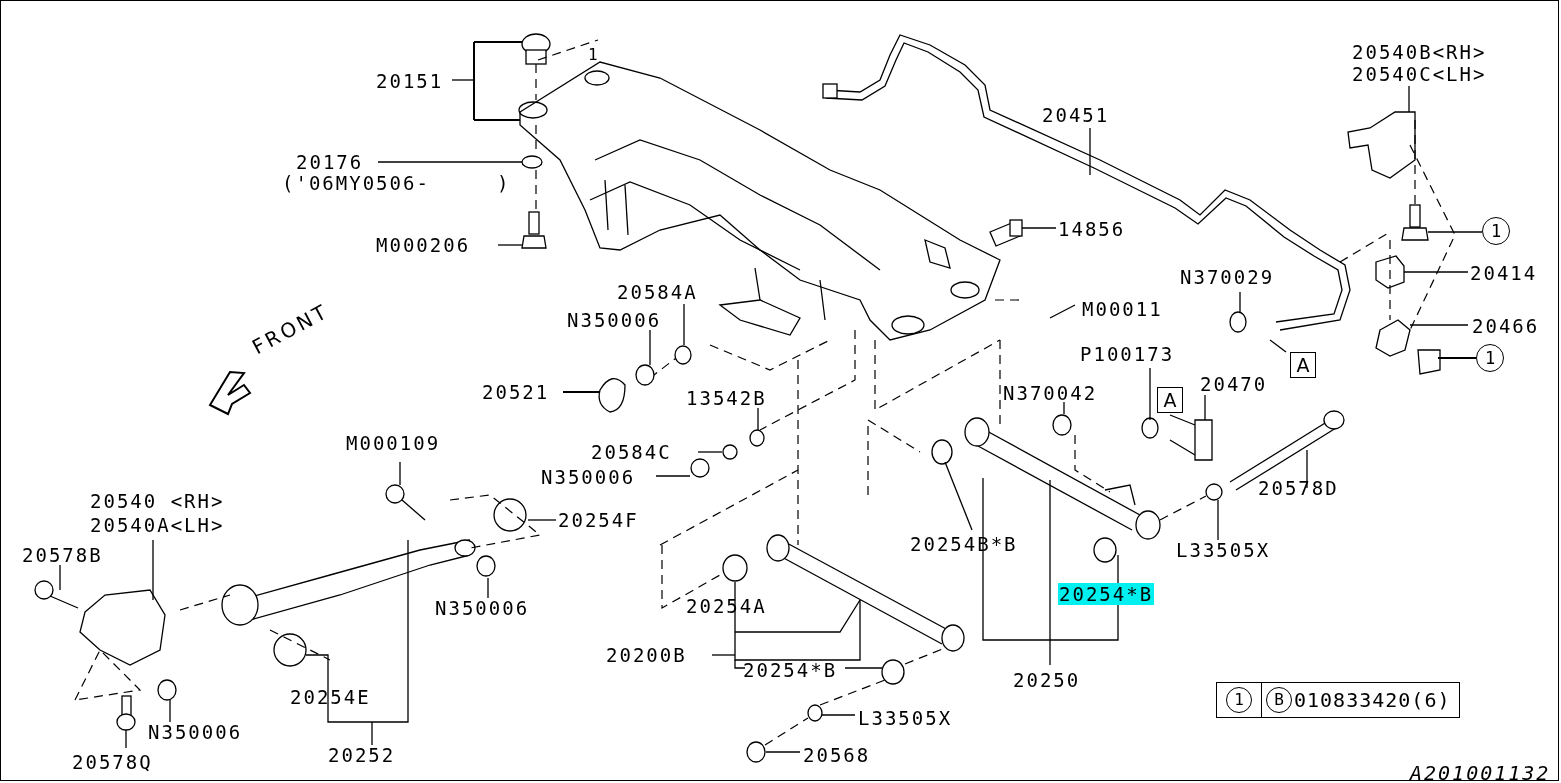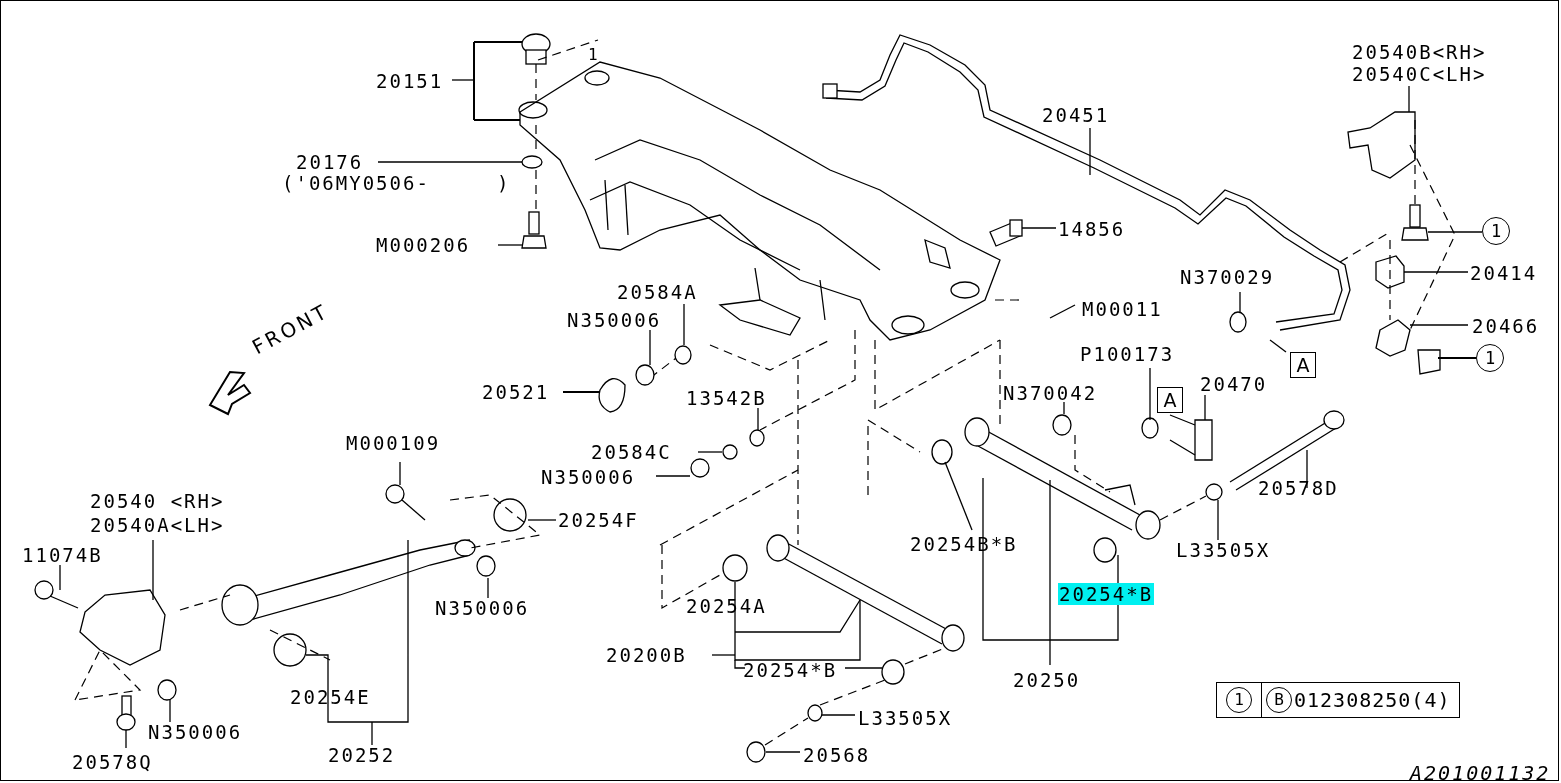--- a/index.html
+++ b/index.html
@@ -274,21 +274,21 @@
 <span class="lbl" style="left:617px;top:281px">20584A</span>
 <span class="lbl" style="left:567px;top:309px">N350006</span>
 <span class="lbl" style="left:482px;top:381px">20521</span>
 <span class="lbl" style="left:686px;top:387px">13542B</span>
 <span class="lbl" style="left:591px;top:441px">20584C</span>
 <span class="lbl" style="left:541px;top:466px">N350006</span>
 <span class="lbl" style="left:346px;top:432px">M000109</span>
 <span class="lbl" style="left:558px;top:509px">20254F</span>
 <span class="lbl" style="left:90px;top:490px">20540 &lt;RH&gt;</span>
 <span class="lbl" style="left:90px;top:514px">20540A&lt;LH&gt;</span>
-<span class="lbl" style="left:22px;top:544px">11074B</span>
+<span class="lbl" style="left:22px;top:544px">20578B</span>
 <span class="lbl" style="left:435px;top:597px">N350006</span>
 <span class="lbl" style="left:148px;top:721px">N350006</span>
 <span class="lbl" style="left:72px;top:751px">20578Q</span>
 <span class="lbl" style="left:290px;top:686px">20254E</span>
 <span class="lbl" style="left:328px;top:744px">20252</span>
 <span class="lbl" style="left:686px;top:595px">20254A</span>
 <span class="lbl" style="left:606px;top:644px">20200B</span>
 <span class="lbl" style="left:743px;top:659px">20254*B</span>
 <span class="lbl" style="left:858px;top:707px">L33505X</span>
 <span class="lbl" style="left:803px;top:744px">20568</span>
@@ -305,19 +305,19 @@
 <span class="refbox" style="left:1157px;top:387px">A</span>
 
 <span class="front">FRONT</span>
 
 <div class="legend">
   <div class="cell1">
     <span class="circ">1</span>
   </div>
   <div class="cell2">
     <span class="circ">B</span>
-    <span class="pn">012308250(4)</span>
+    <span class="pn">010833420(6)</span>
   </div>
 </div>
 
 <span class="figno lbl">A201001132</span>
 <div class="frame"></div>
 </div>
 
 </body></html>

